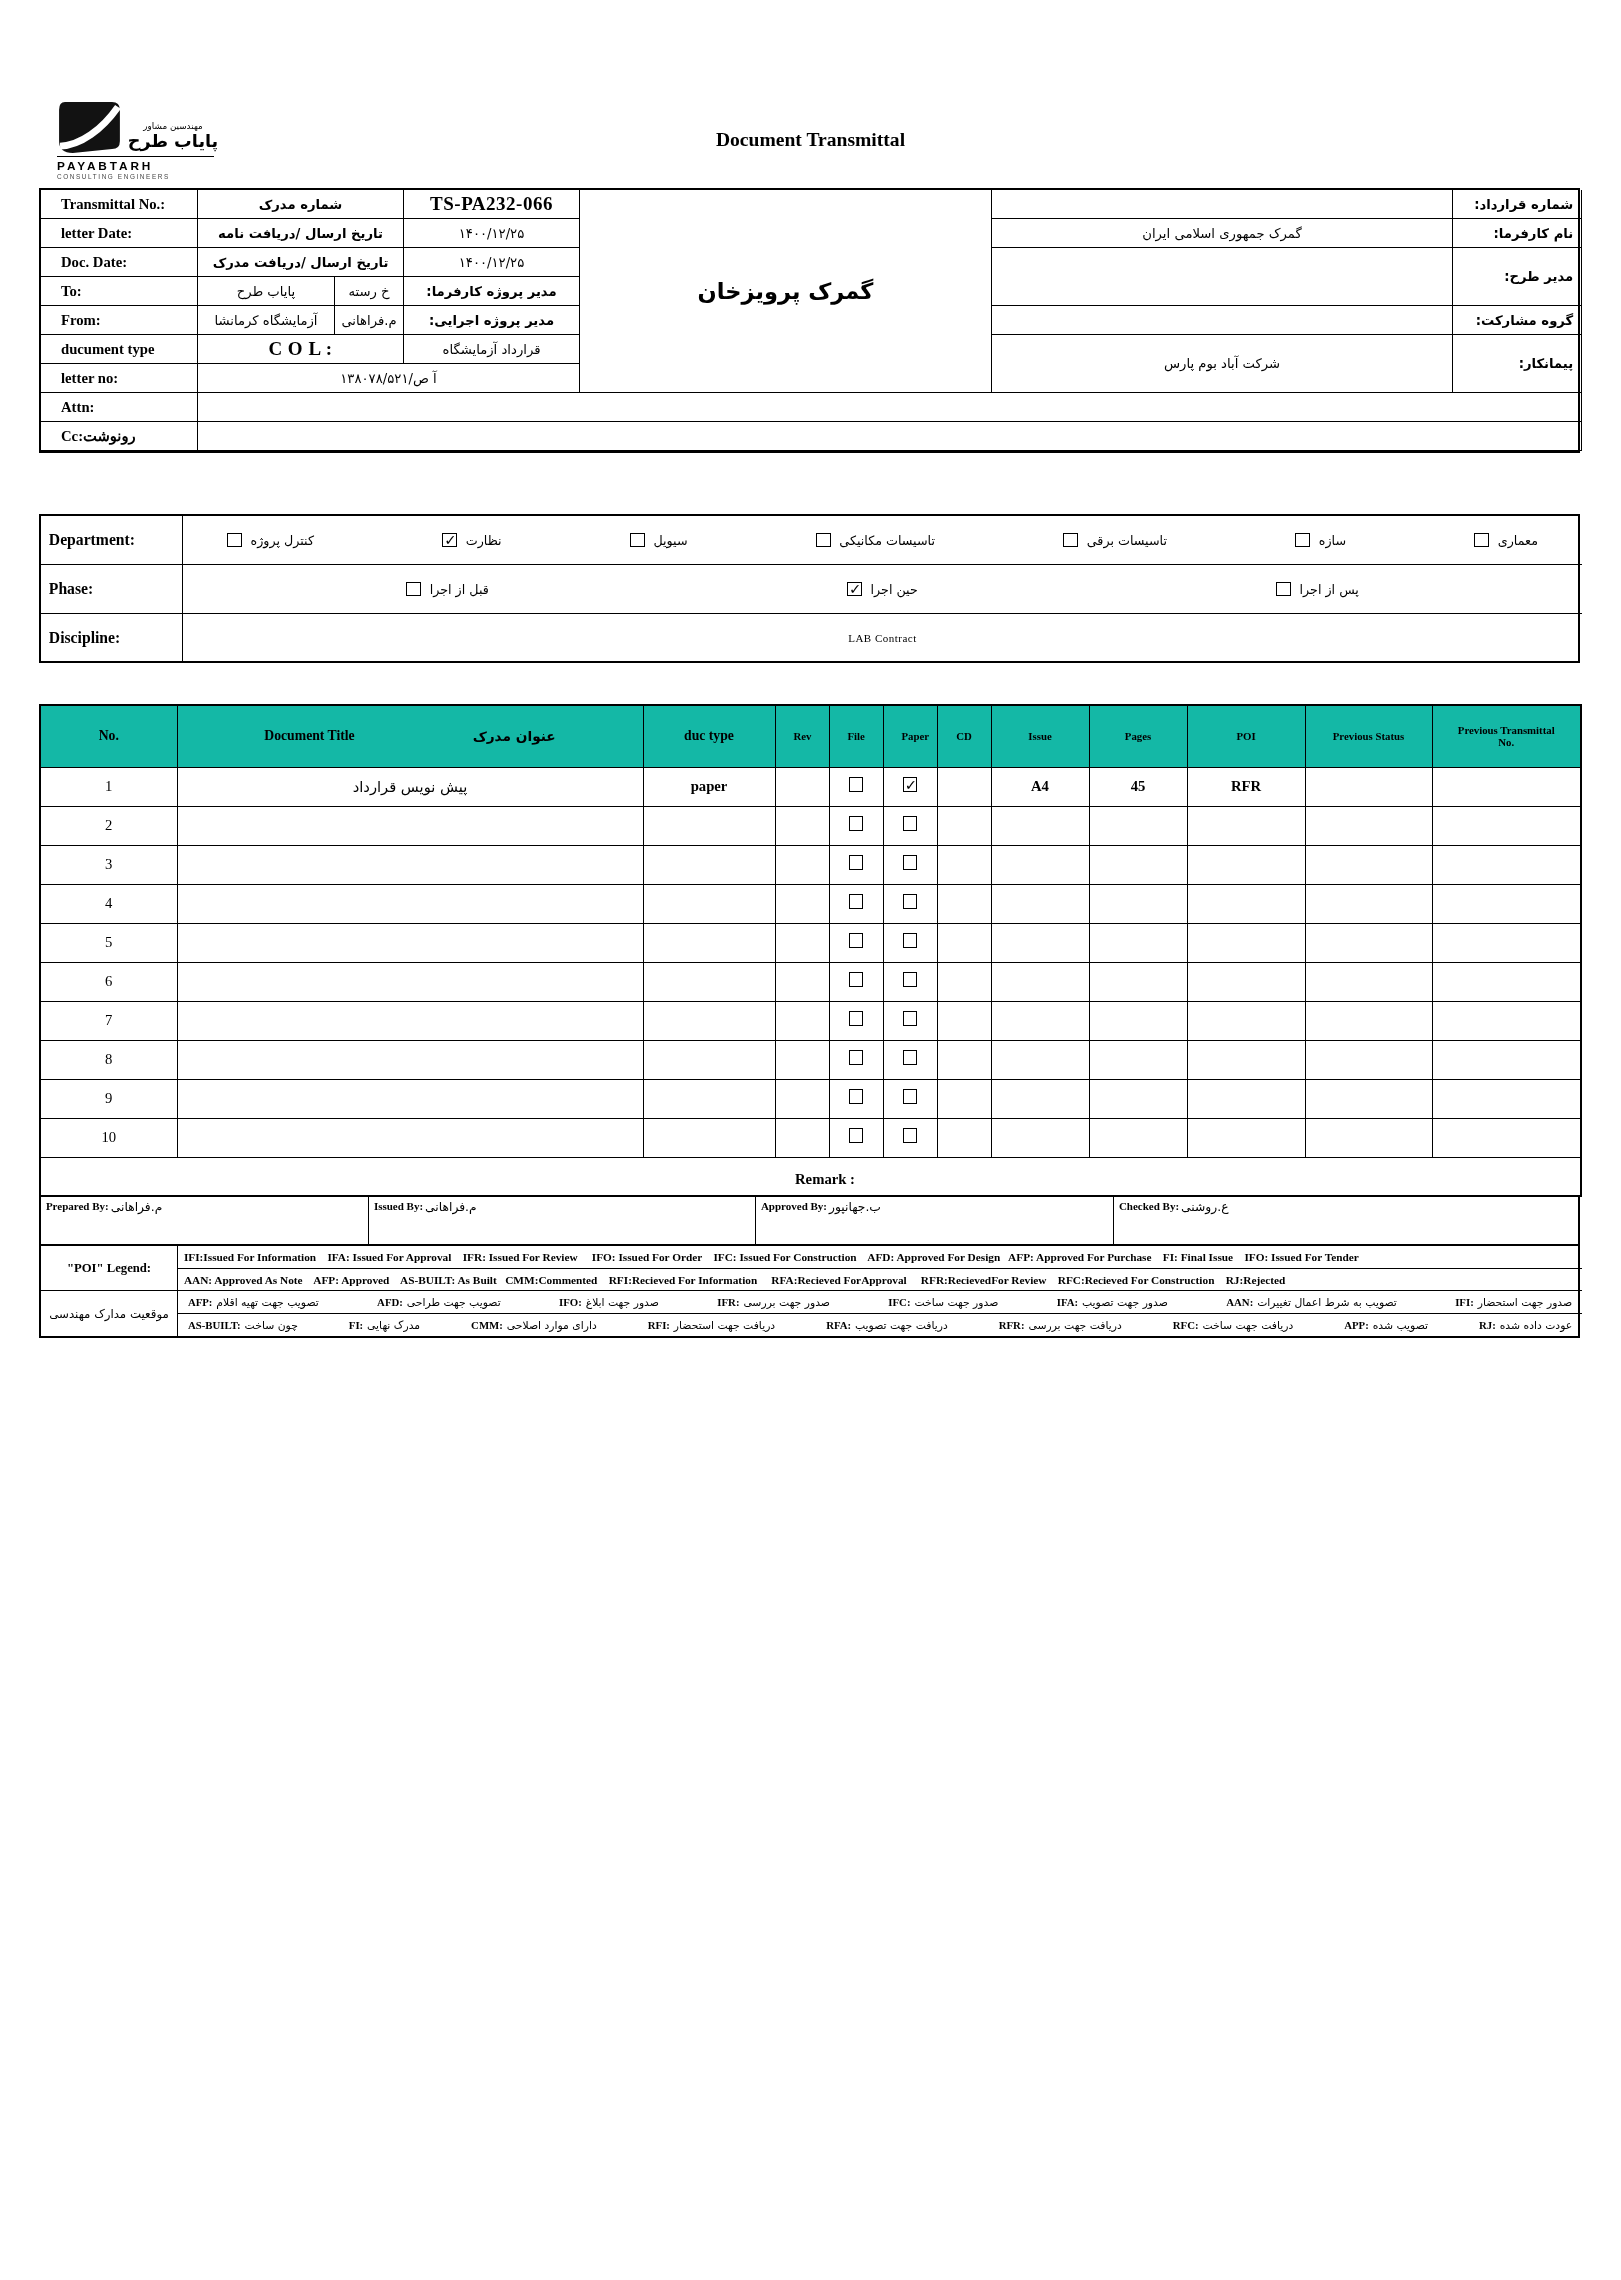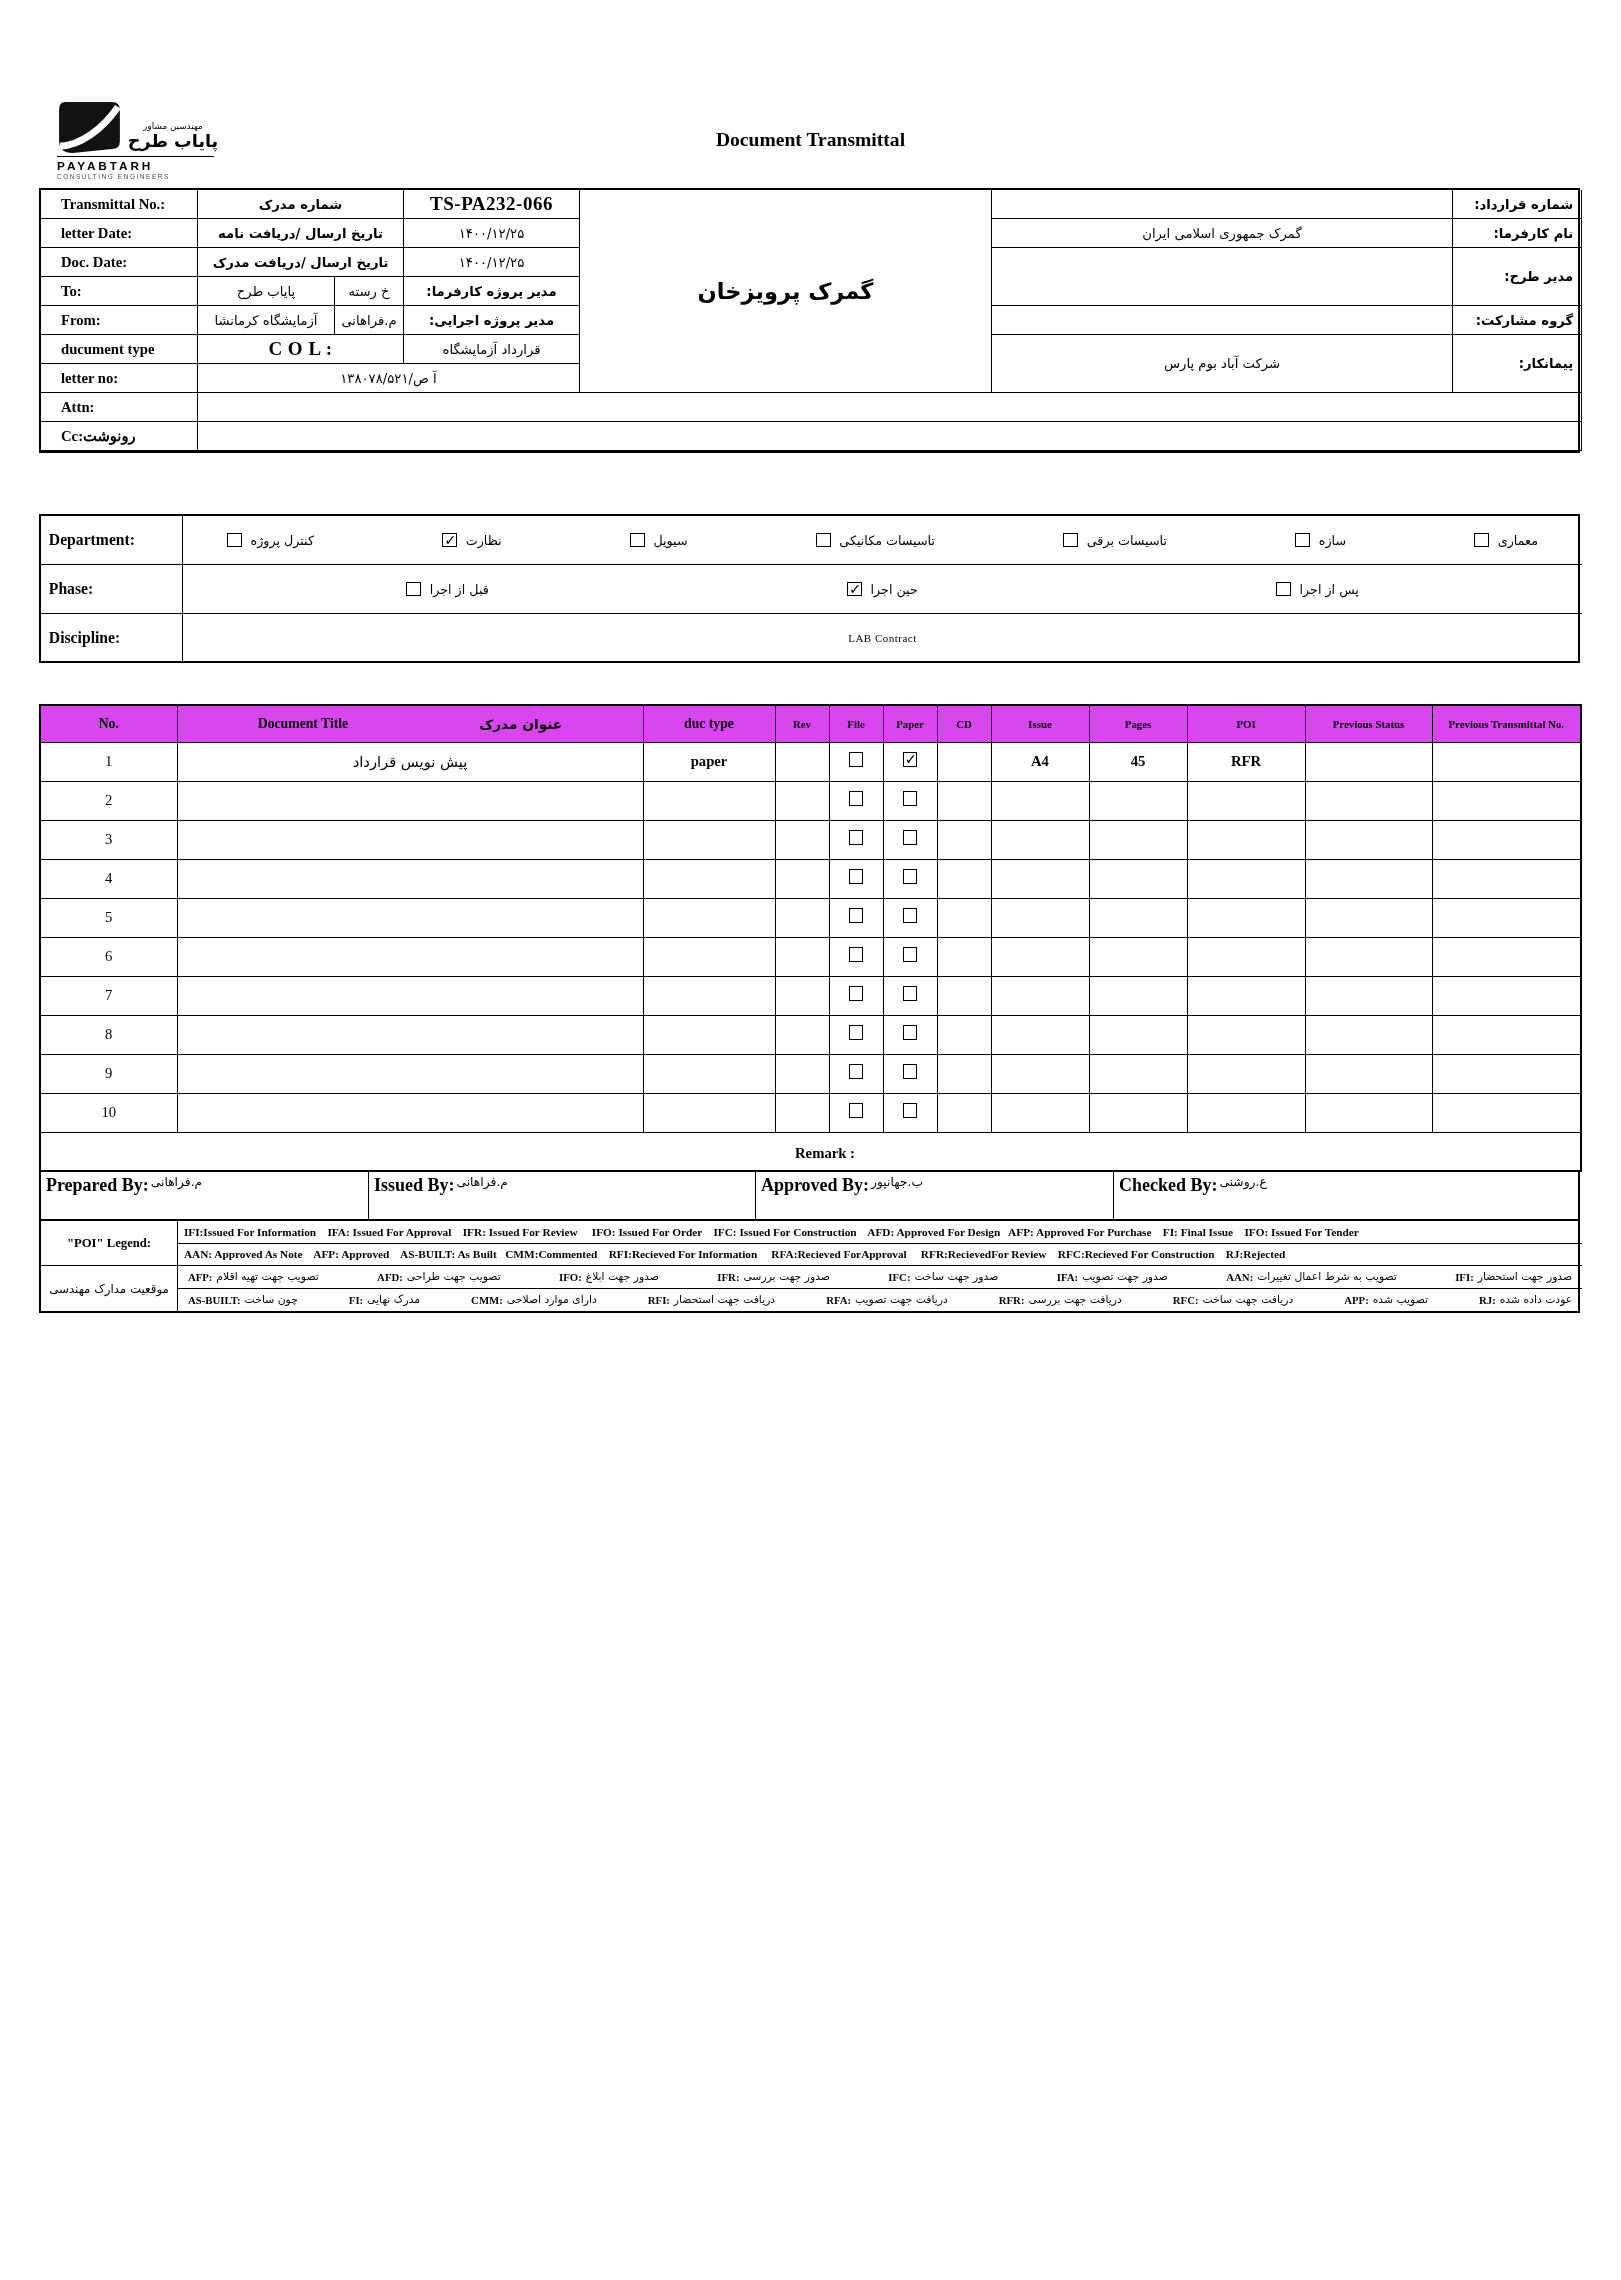--- a/index.html
+++ b/index.html
@@ -44,35 +44,35 @@
   .check-row.phase { justify-content:space-around; }
   .dep-item { display:flex; align-items:center; gap:8.8px; font-family:"DejaVu Sans", sans-serif; }
   .cb { display:inline-block; width:14.7px; height:14.7px; border:1.5px solid #000; position:relative; background:#fff; flex:0 0 auto; }
   .cb.checked::after { content:"\2713"; position:absolute; left:1px; top:-2.9px; font-size:14.7px; font-weight:bold; font-family:"DejaVu Sans", sans-serif; }
   .discipline-val { justify-content:center; font-size:11px; letter-spacing:0.5px; }
 
   
   .main-block { position:absolute; left:39px; top:704px; width:1541px; }
   table.docs { border-collapse:collapse; table-layout:fixed; width:1541px; border:2px solid #000; }
   table.docs th, table.docs td { border:1.5px solid #000; text-align:center; vertical-align:middle; overflow:hidden; }
-  table.docs th { height:37px; background:#d946ef; font-size:13.7px; font-weight:bold; padding:5px; }
+  table.docs th { height:37px; background:#14b8a6; font-size:13.7px; font-weight:bold; padding:18px; }
   table.docs th.small { font-size:10.8px; line-height:1.15; }
   table.docs td { height:39px; font-size:14.7px; }
   .th-title-flex { display:flex; justify-content:space-around; align-items:center; padding:0 9.8px; }
   .th-title-flex .fa { font-size:13.7px; font-weight:bold; }
   .cell-title { font-family:"DejaVu Sans", sans-serif; font-size:12.7px; direction:rtl; }
   .cell-duc, .cell-size, .cell-pages, .cell-poi { font-weight:bold; }
   td.remark-cell { height:55px; vertical-align:top; text-align:left; font-size:12.7px; padding:4.9px 0 0 29px; font-weight:600; }
 
   
   .sign-row { display:grid; grid-template-columns:328px 387px 358px 468px; height:49px;
               border:2px solid #000; border-top:none; }
   .sign-box { border-right:1.5px solid #000; padding:2.9px 4.9px; display:flex; align-items:flex-start; gap:2px; overflow:hidden; }
   .sign-box:last-child { border-right:none; }
-  .sign-label { font-weight:bold; font-size:18px; }
+  .sign-label { font-weight:bold; font-size:11px; }
   .sign-name { font-size:12.3px; font-family:"DejaVu Sans", sans-serif; }
 
   
   .legend { display:grid; grid-template-columns:137px 1404px; grid-template-rows:22.5px 22.5px 22.5px 22.5px;
             border:2px solid #000; border-top:none; }
   .lg-cell { display:flex; align-items:center; overflow:hidden; }
   .lg-label { border-right:1.5px solid #000; border-bottom:1.5px solid #000; justify-content:center;
               font-weight:bold; font-size:12.7px; text-align:center; }
   .lg-label.fa { font-size:11.8px; font-weight:normal; }
   .lg-label.last { border-bottom:none; }

